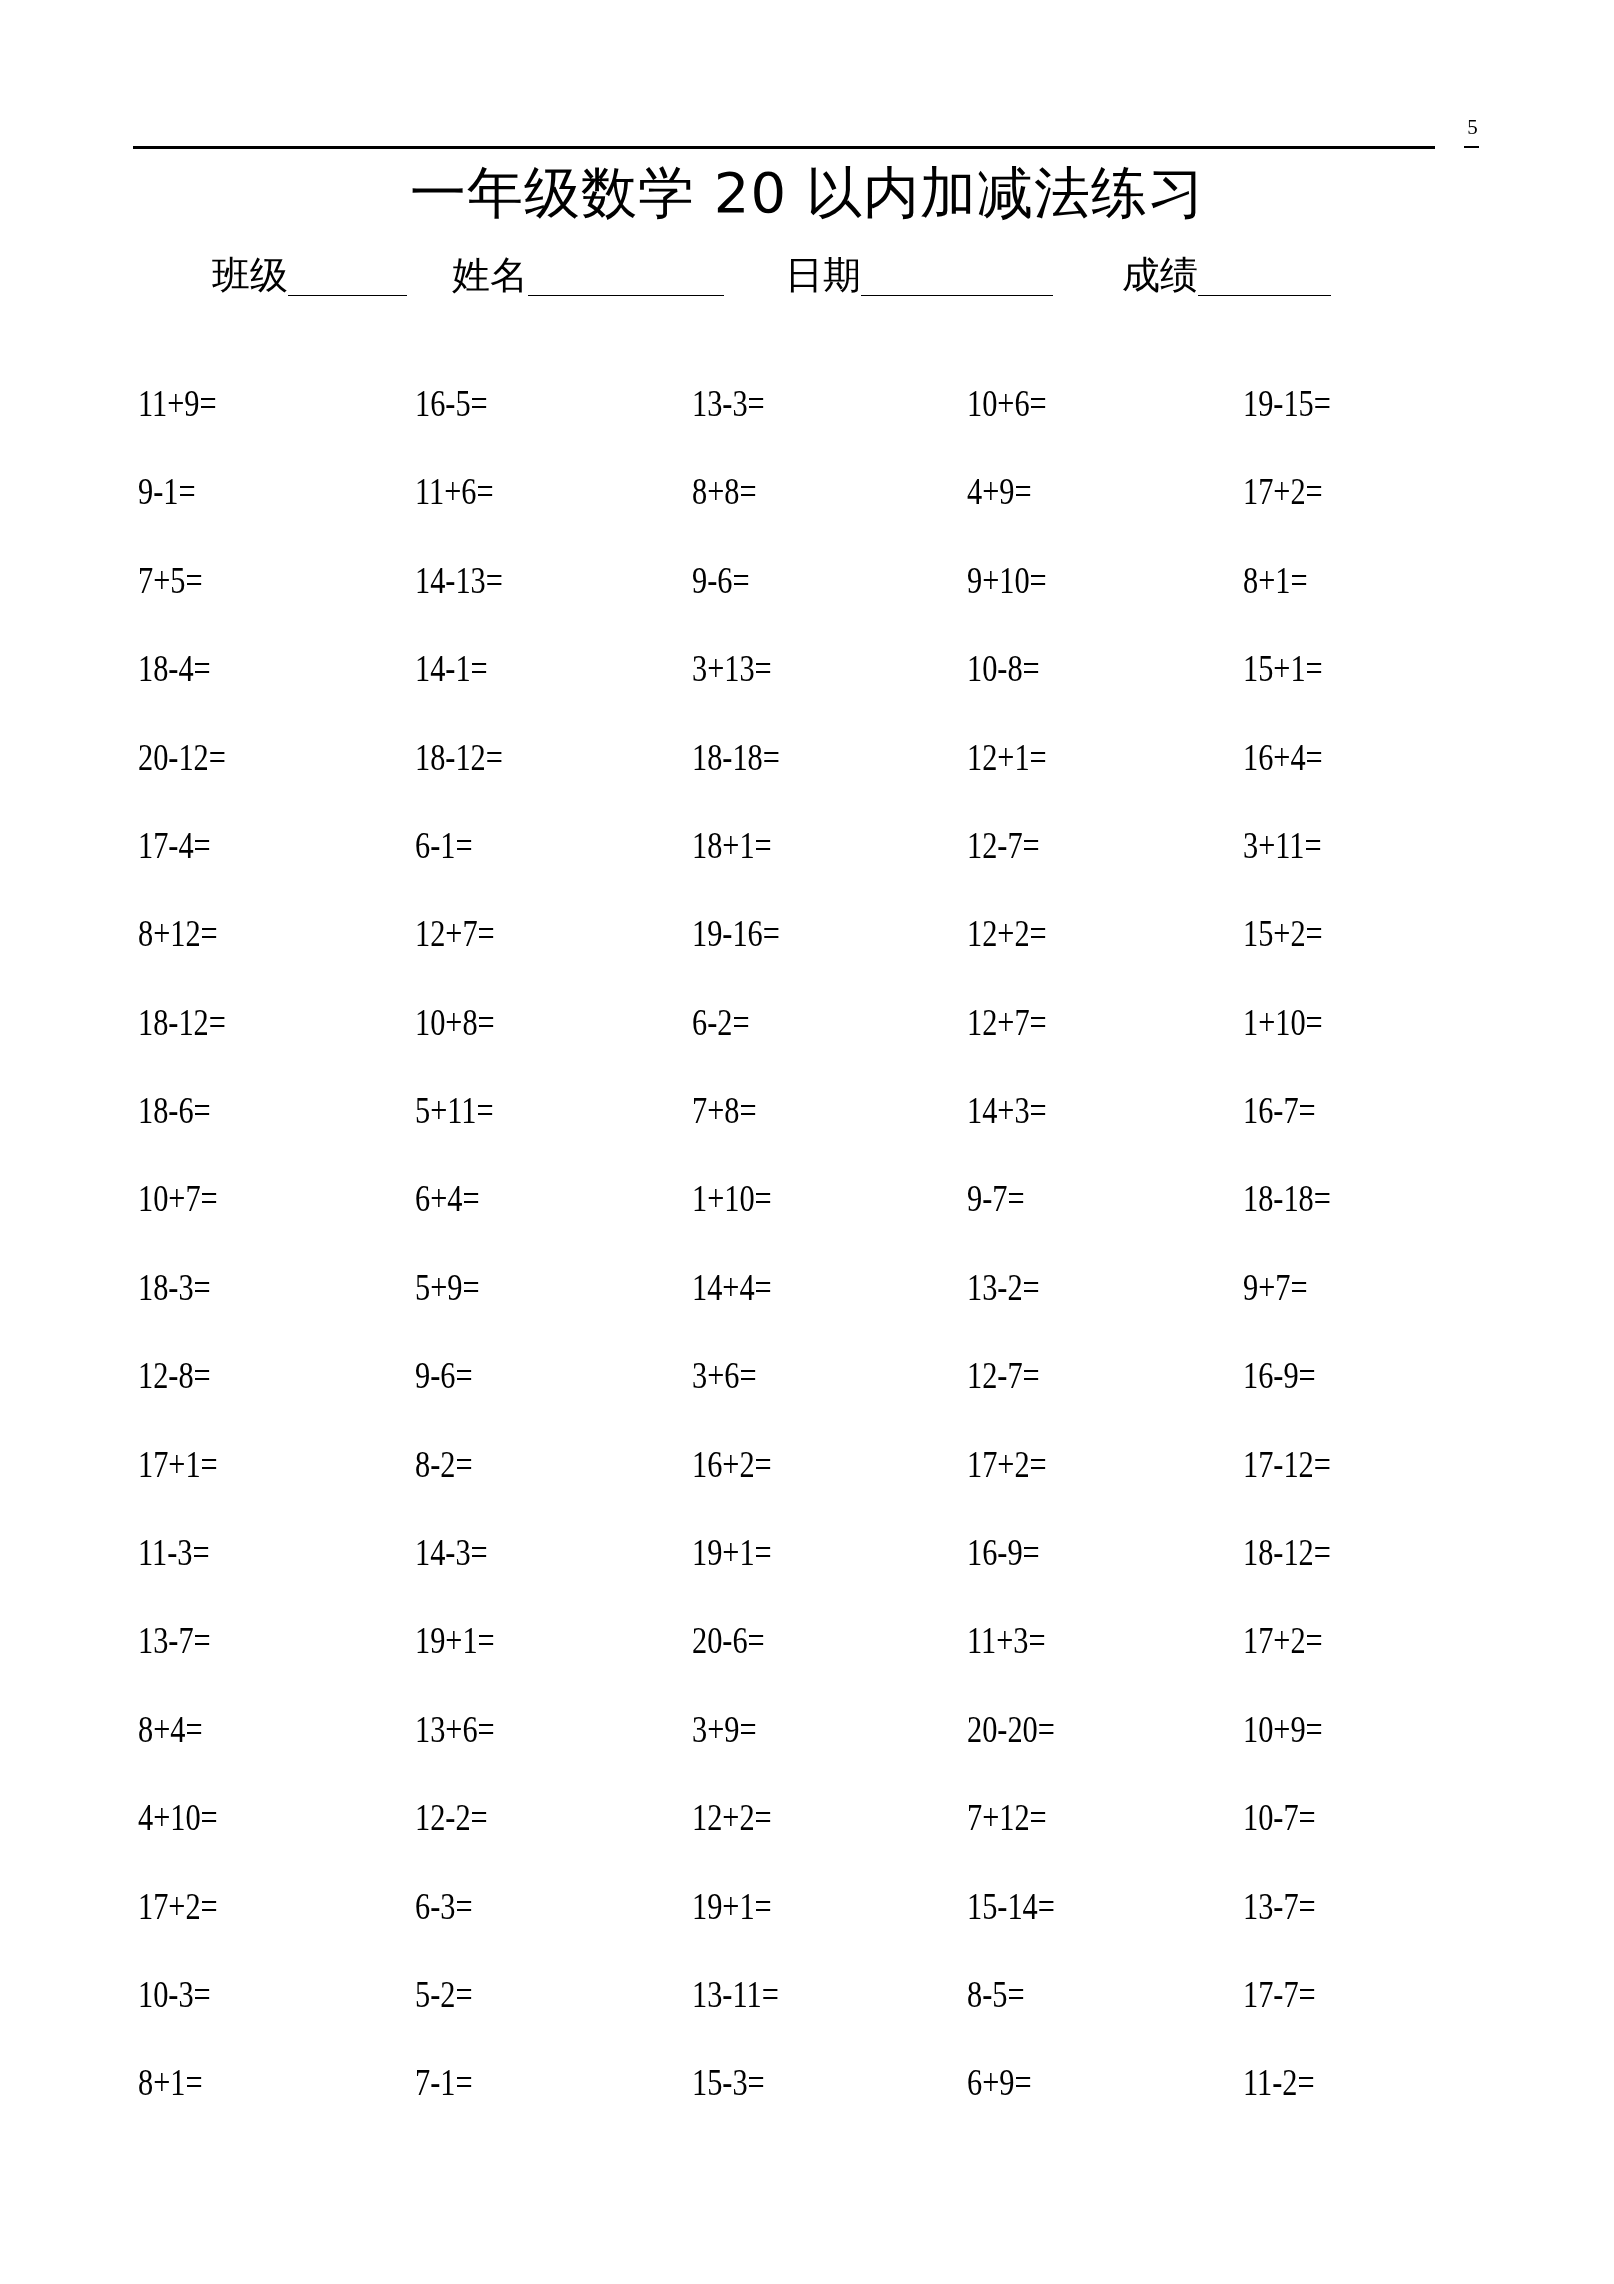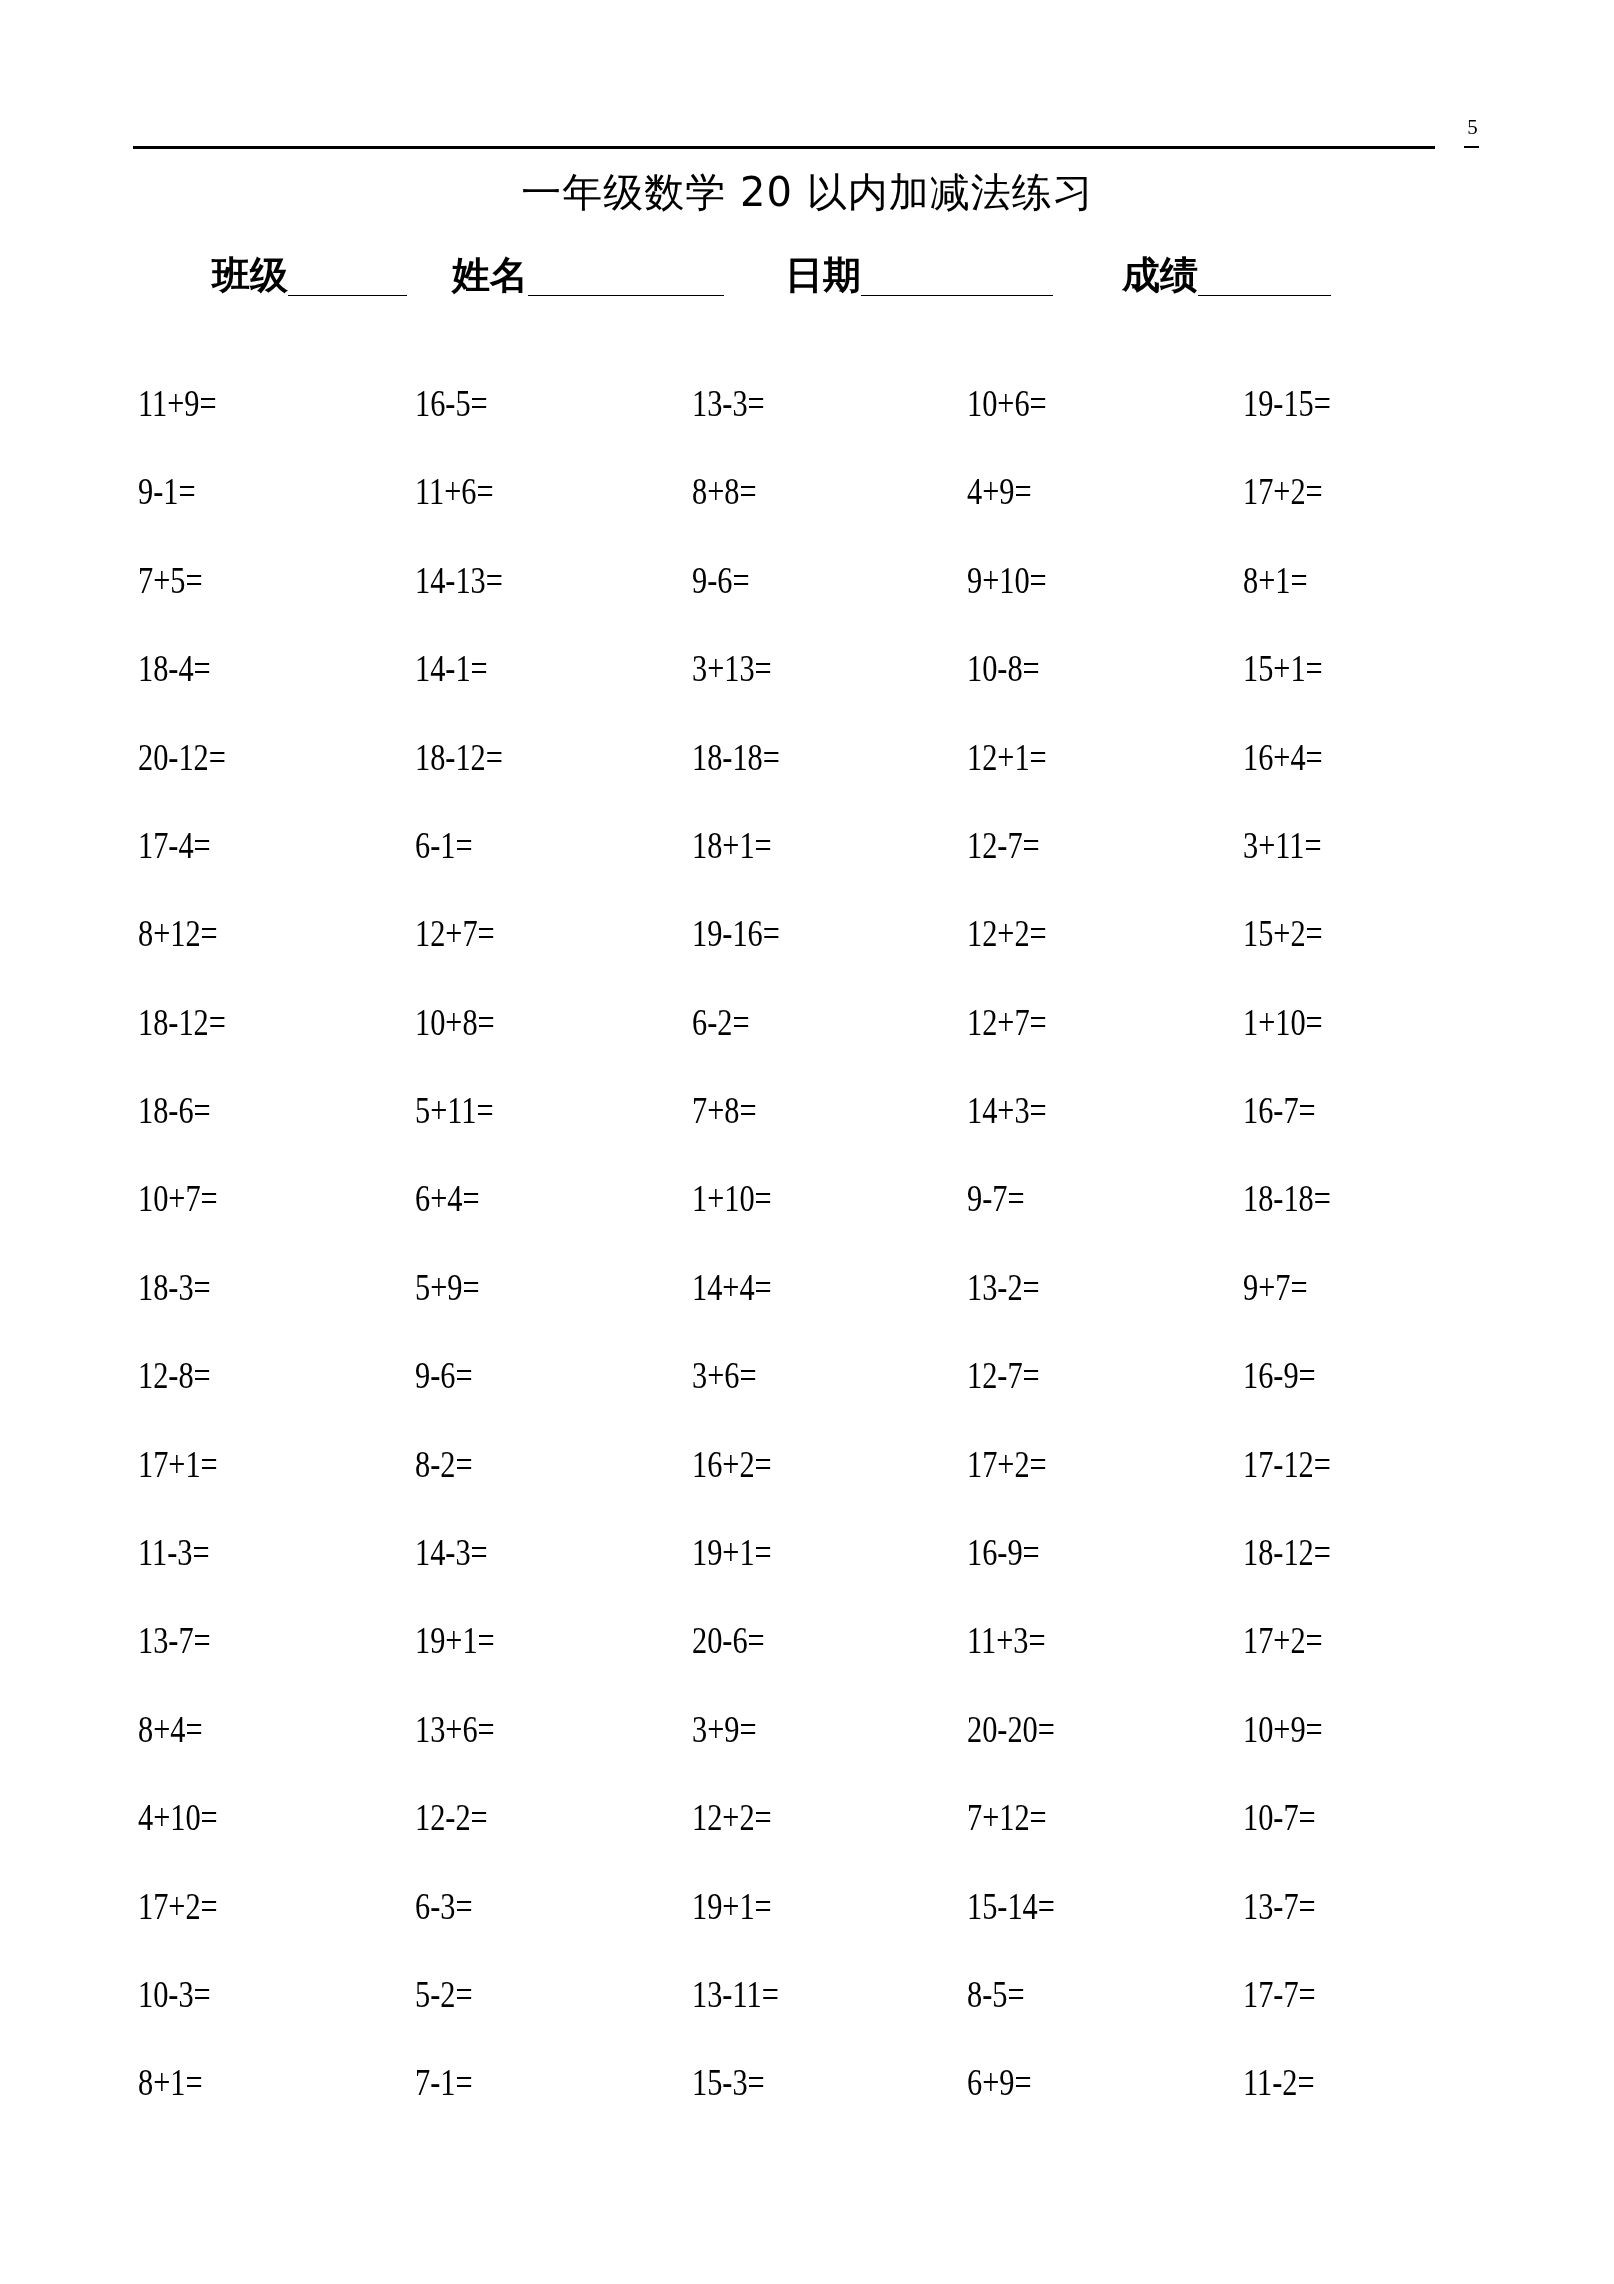--- a/index.html
+++ b/index.html
@@ -2,25 +2,25 @@
 <html><head>
 <meta charset="utf-8">
 <style>
   html, body { margin: 0; padding: 0; background: #ffffff; }
   body { width: 1615px; height: 2285px; position: relative; overflow: hidden; color: #000; }
   .header-rule { position: absolute; left: 133px; top: 146px; width: 1302px; height: 2.9px; background: #000; }
   .page-num { position: absolute; left: 1462px; top: 115px; width: 21px; text-align: center;
     font-family: "Liberation Serif", "DejaVu Serif", serif; font-size: 21px; line-height: 25px; }
   .page-num-line { position: absolute; left: 1464px; top: 146px; width: 15.4px; height: 1.9px; background: #000; }
   .title { position: absolute; left: 0; top: 156px; width: 1615px; text-align: center;
-    font-family: "DejaVu Sans", "Liberation Sans", sans-serif; font-size: 40px; line-height: 73px; letter-spacing: 1px; }
+    font-family: "DejaVu Sans", "Liberation Sans", sans-serif; font-size: 56px; line-height: 73px; letter-spacing: 1px; }
   .info-row { position: absolute; top: 248px; left: 0; width: 1615px; height: 58px;
     font-family: "DejaVu Sans", "Liberation Sans", sans-serif; font-size: 38px; line-height: 54px; }
   .field { position: absolute; top: 0; display: flex; align-items: flex-end; }
-  .field .label { white-space: nowrap; font-weight: bold; }
+  .field .label { white-space: nowrap; }
   .field .blank { border-bottom: 1.9px solid #000; height: 46px; margin-bottom: 5.8px; }
   .grid { position: absolute; left: 0; top: 380px; width: 1615px; }
   .cell { position: absolute; font-family: "Liberation Serif", "DejaVu Serif", serif; font-size: 37px; line-height: 48px;
     transform: scaleX(0.82); transform-origin: left center; white-space: nowrap; }
 </style>
 </head>
 <body>
 
 <div class="header-rule"></div>
 <div class="page-num">5</div>

